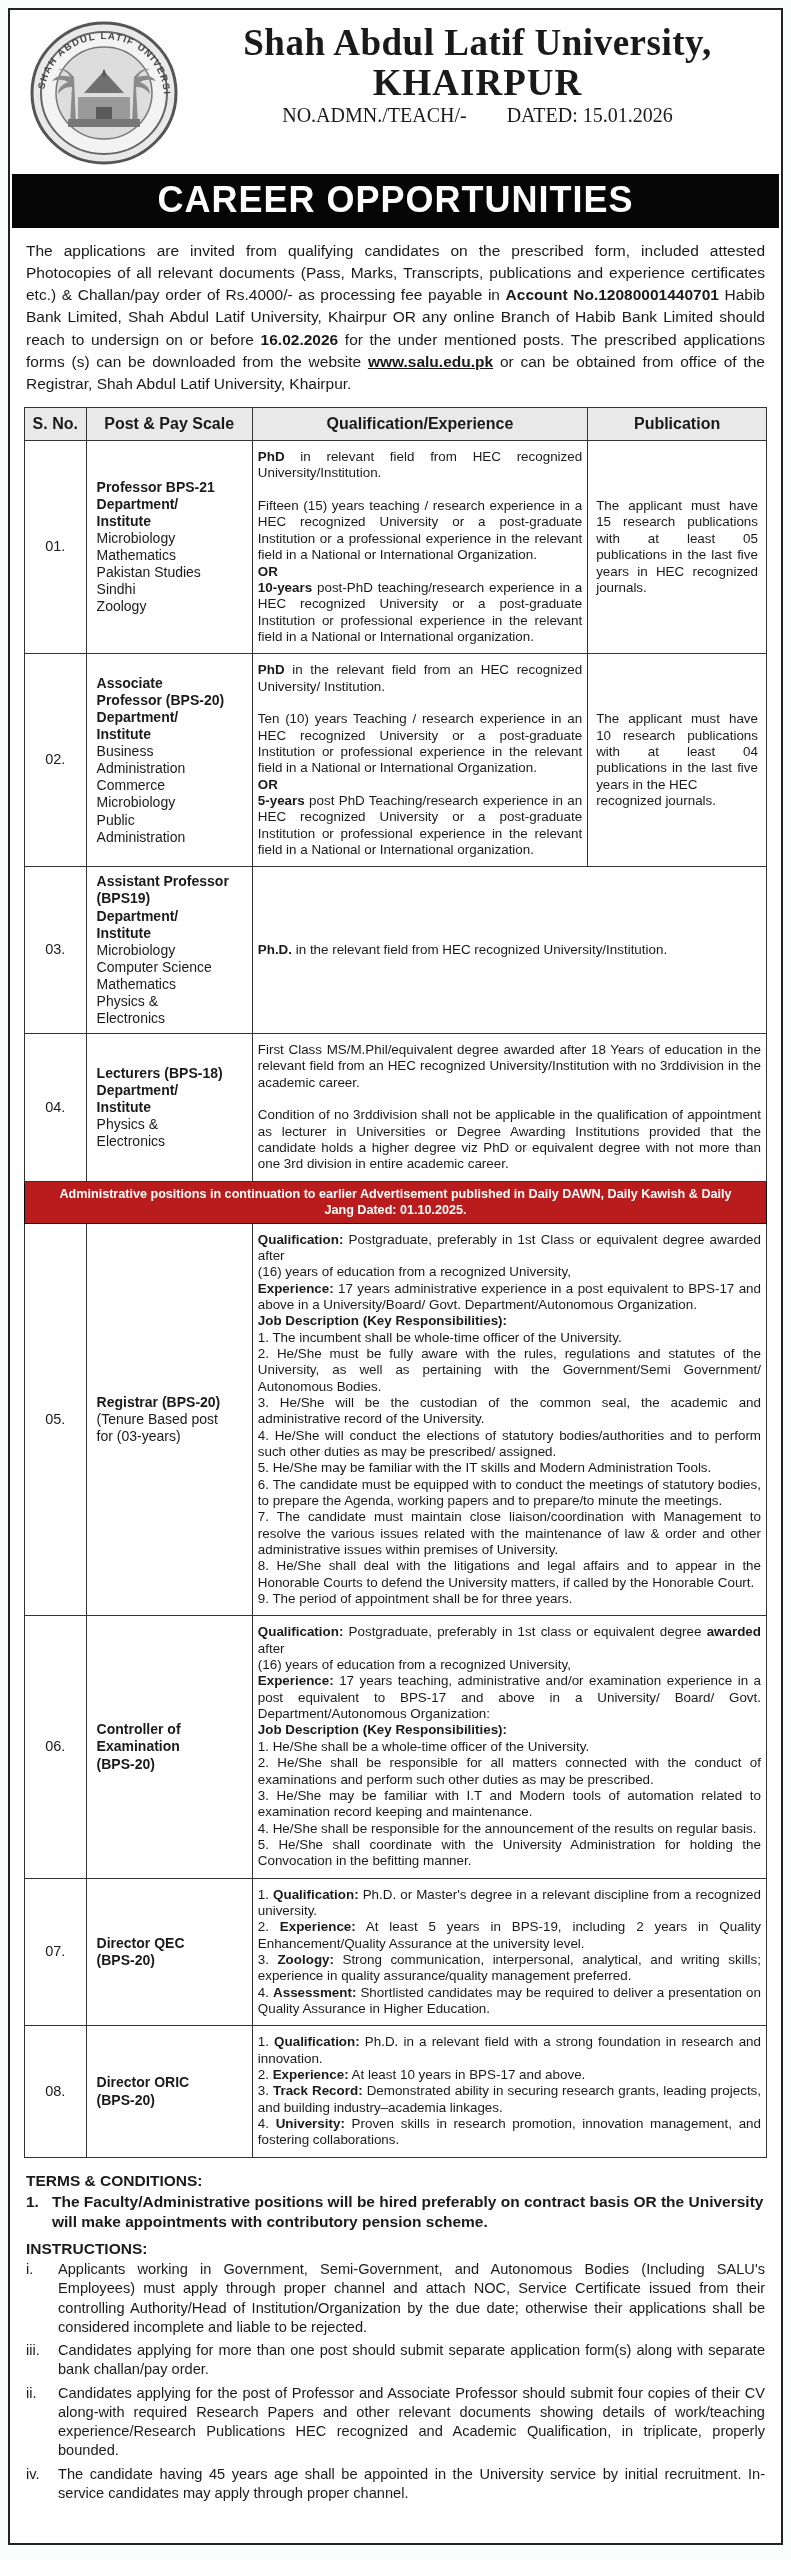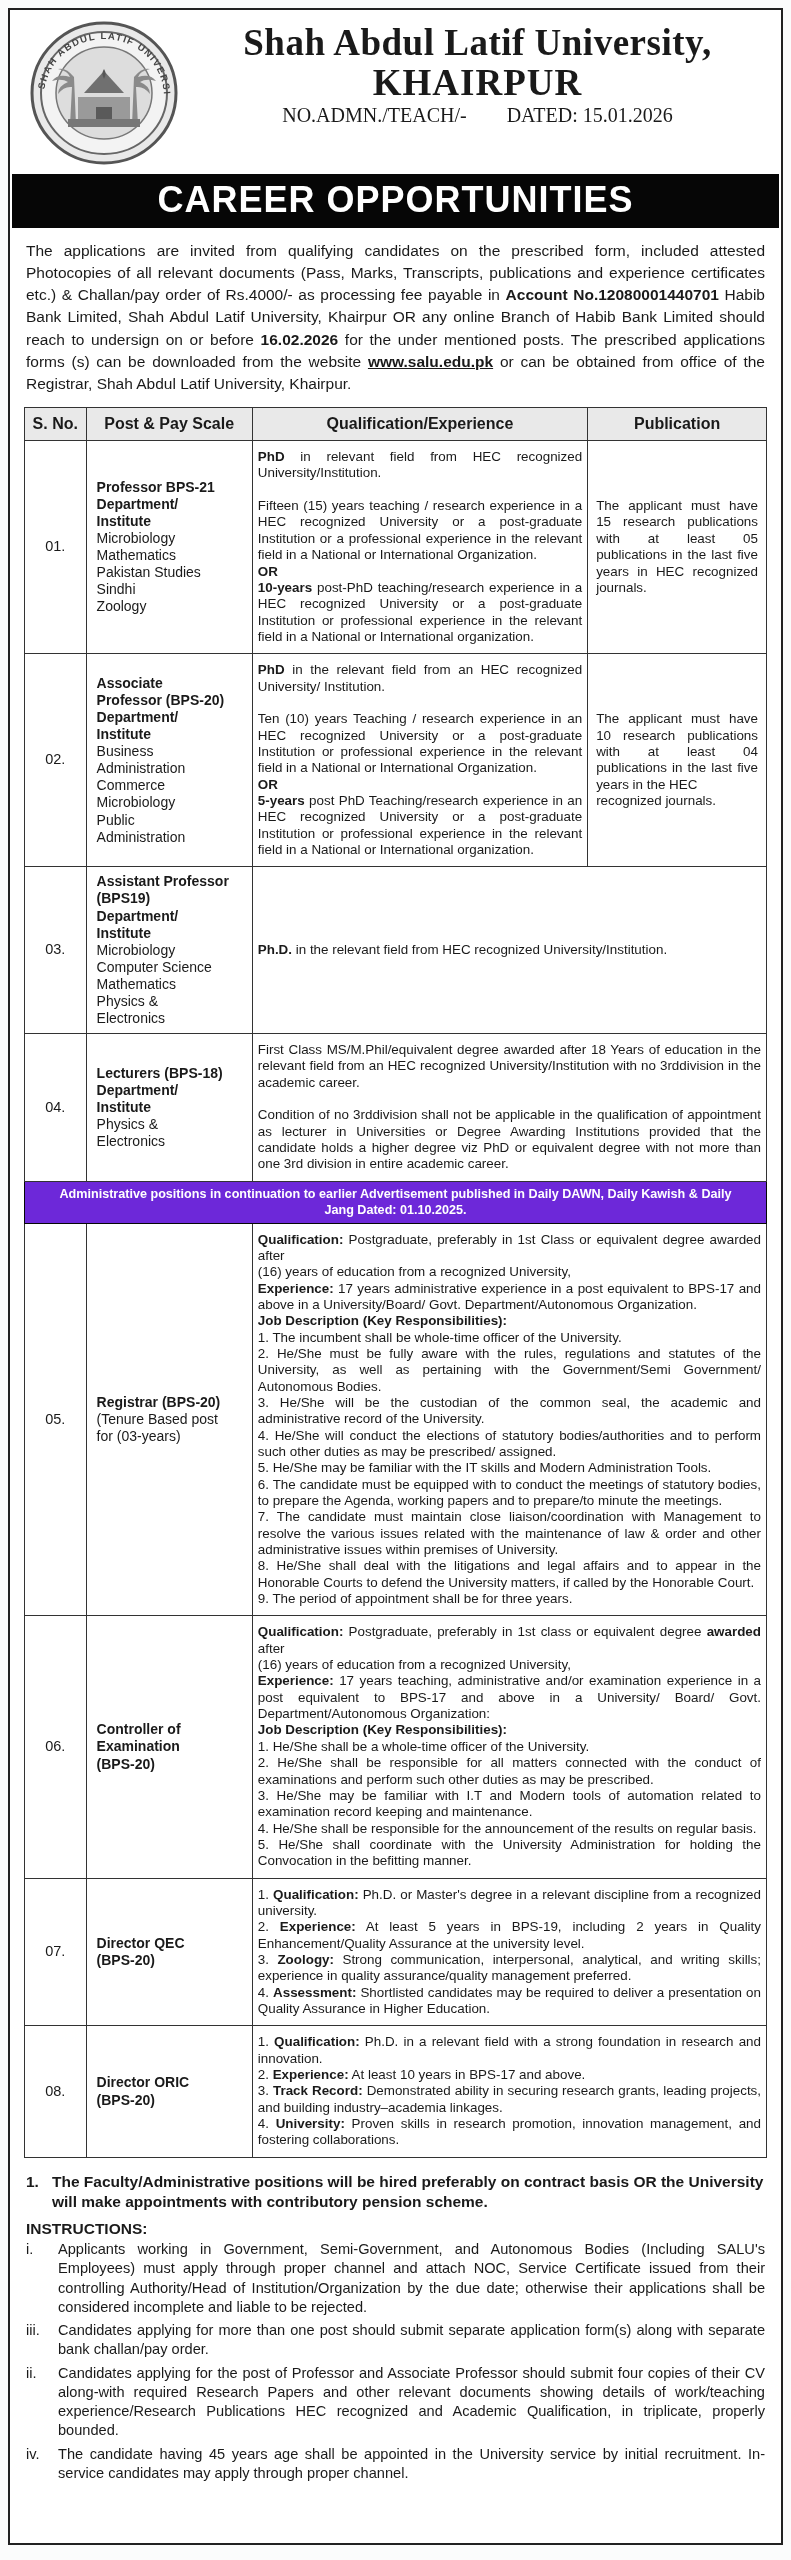--- a/index.html
+++ b/index.html
@@ -35,21 +35,21 @@
   thead th {
     background:#e9e9e9; font-size:16px; font-weight:700; text-align:center; padding:7px 2px;
   }
   td { font-size:13.4px; line-height:1.22; }
   td.sno { text-align:center; font-size:14.5px;margin-top:32px; }
   td.post { padding:6px 4px 6px 10px; white-space:pre-line; font-size:14px; }
   td.qual { padding:8px 5px; white-space:pre-line; text-align:justify; vertical-align:top; }
   td.qual.vmid { vertical-align:middle; }
   td.pub { padding:6px 8px; white-space:pre-line; text-align:justify; }
   tr.divider-row td {
-    background:#6d28d9; color:#fff; text-align:center; font-weight:700;
+    background:#b91c1c; color:#fff; text-align:center; font-weight:700;
     font-size:12.6px; padding:4px 26px; line-height:1.3; border:1.5px solid #060606;
   }
   
   .terms { padding:8px 16px 0 16px; }
   .sec-heading { font-size:15.5px; font-weight:700; margin-bottom:2px; }
   .num-item { display:flex; gap:8px; font-size:15.5px; font-weight:700; line-height:1.3; margin-bottom:6px; }
   .num-item .marker { flex:0 0 18px; }
   .instructions { padding:2px 16px 0 16px; }
   .instr-item { display:flex; gap:6px; font-size:14.6px; line-height:1.32; margin-bottom:4px; }
   .instr-item .marker { flex:0 0 26px; }
@@ -226,20 +226,21 @@
 (BPS-20)</span></td>
         <td class="qual" colspan="2">1. <span style="font-weight: 700;">Qualification:</span> Ph.D. in a relevant field with a strong foundation in research and innovation.
 2. <span style="font-weight: 700;">Experience:</span> At least 10 years in BPS-17 and above.
 3. <span style="font-weight: 700;">Track Record:</span> Demonstrated ability in securing research grants, leading projects, and building industry–academia linkages.
 4. <span style="font-weight: 700;">University:</span> Proven skills in research promotion, innovation management, and fostering collaborations.</td>
       </tr>
     </tbody>
   </table>
 
   <div class="terms">
+    <div class="sec-heading">TERMS &amp; CONDITIONS:</div>
     <div class="num-item">
       <span class="marker">1.</span>
       <span class="itext">The Faculty/Administrative positions will be hired preferably on contract basis OR the University will make appointments with contributory pension scheme.</span>
     </div>
   </div>
 
   <div class="instructions">
     <div class="sec-heading">INSTRUCTIONS:</div>
 
     <div class="instr-item">

